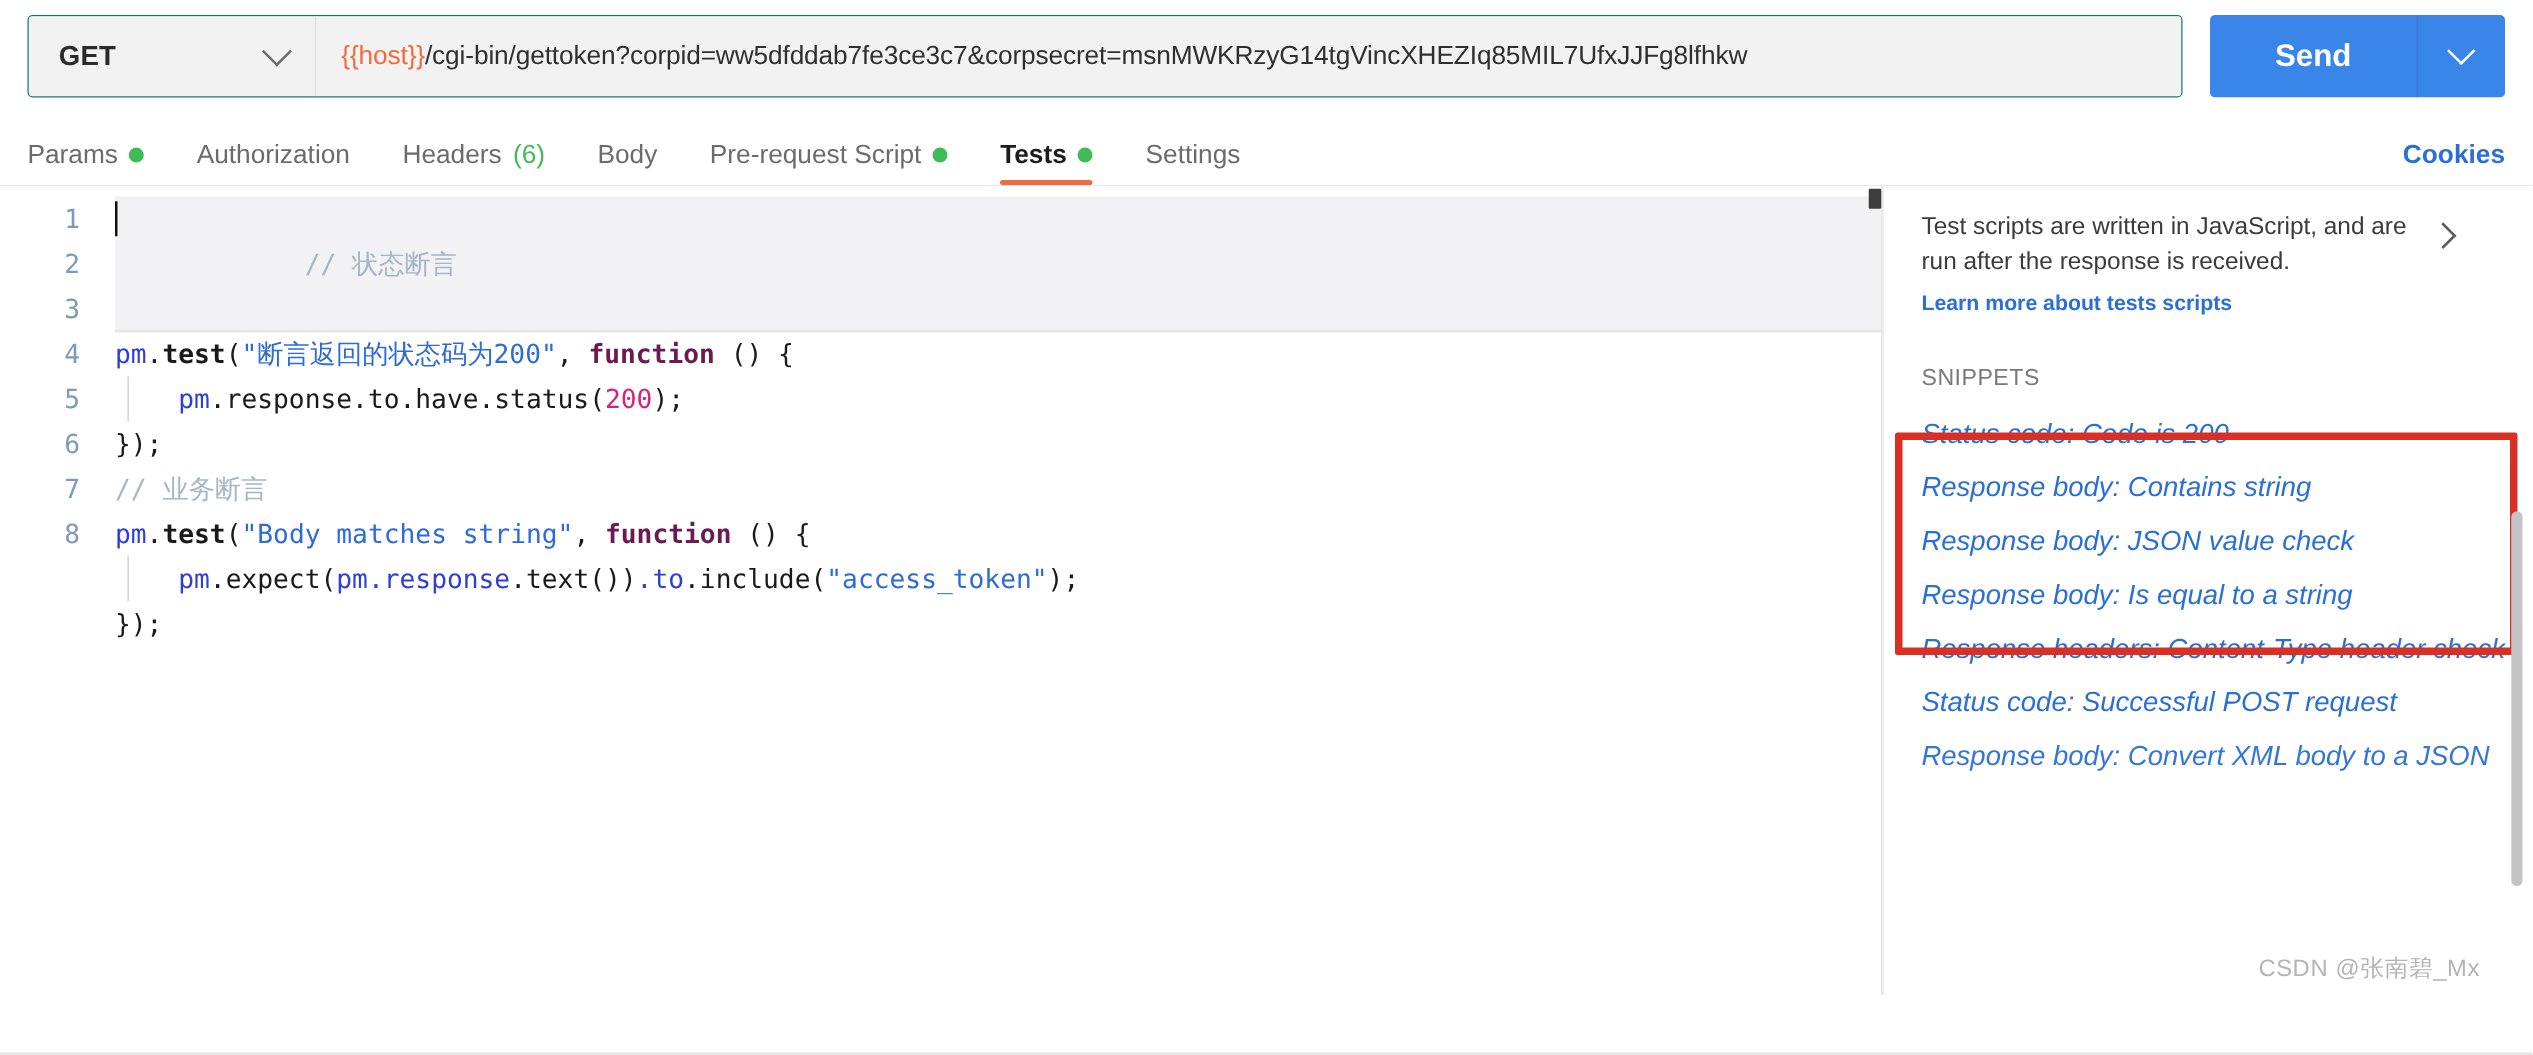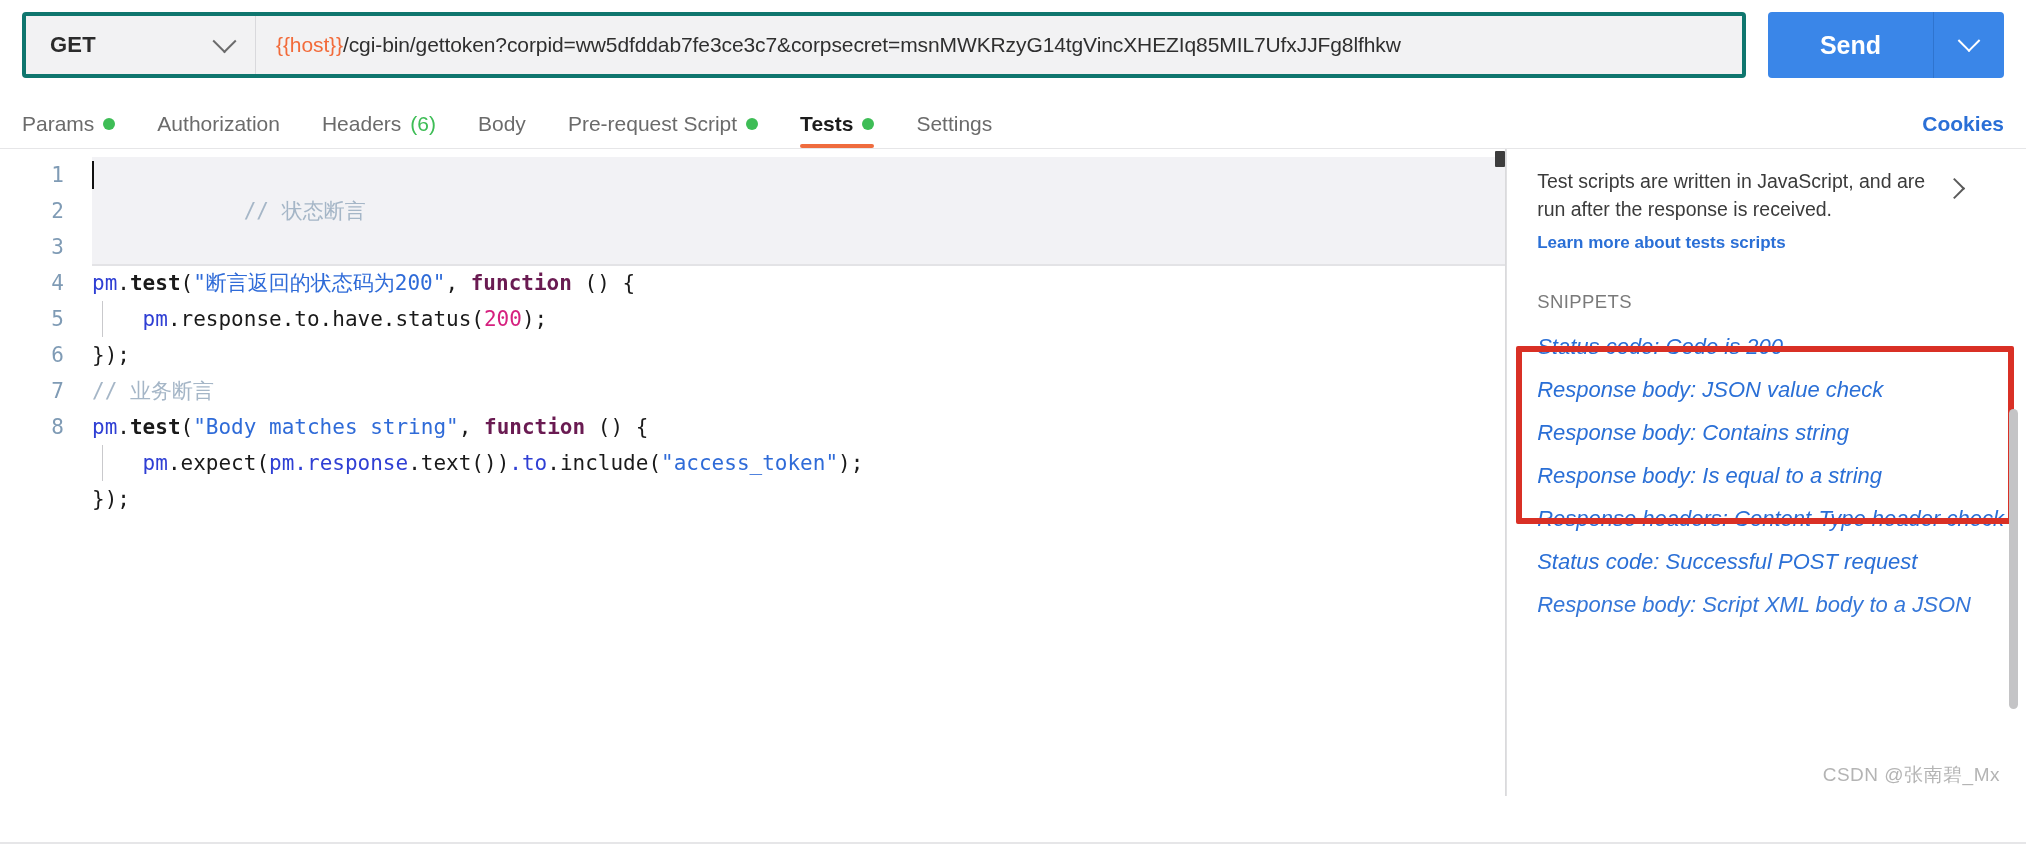--- a/index.html
+++ b/index.html
@@ -18,21 +18,21 @@
   .url-row {
     display: flex;
     align-items: stretch;
     padding: 12px 22px 0 22px;
     height: 92px;
   }
   .url-box {
     flex: 1 1 auto;
     display: flex;
     height: 66px;
-    border: 4px solid #0f766e;
+    border: 1px solid #0f766e;
     border-radius: 4px;
     background: #f2f2f3;
     overflow: hidden;
   }
   .method-select {
     width: 230px;
     display: flex;
     align-items: center;
     justify-content: space-between;
     padding: 0 22px 0 24px;
@@ -308,21 +308,21 @@
     right: 8px;
     top: 260px;
     width: 9px;
     height: 300px;
     background: #c4c4c6;
     border-radius: 5px;
     z-index: 22;
   }
   .watermark {
     position: absolute;
-    right: 26px;
+    right: 42px;
     bottom: 8px;
     font-size: 19px;
     color: #b4b4b4;
     letter-spacing: .5px;
     z-index: 30;
     pointer-events: none;
   }
   .bottom-edge {
     position: absolute;
     left: 0; bottom: 0;
@@ -428,26 +428,26 @@
       <div class="side-intro">
         <div class="side-intro-text">Test scripts are written in JavaScript, and are run after the response is received.</div>
         <div class="side-chevron"></div>
       </div>
       <a class="learn-link">Learn more about tests scripts</a>
 
       <div class="snippets-label">SNIPPETS</div>
 
       <div class="snip-list">
         <div class="snip">Status code: Code is 200</div>
+        <div class="snip">Response body: Contains string</div>
         <div class="snip">Response body: JSON value check</div>
-        <div class="snip">Response body: Contains string</div>
         <div class="snip">Response body: Is equal to a string</div>
         <div class="snip">Response headers: Content-Type header check</div>
         <div class="snip">Status code: Successful POST request</div>
-        <div class="snip partial">Response body: Script XML body to a JSON</div>
+        <div class="snip partial">Response body: Convert XML body to a JSON</div>
       </div>
 
       <div class="side-scroll"></div>
       <div class="watermark">CSDN @张南碧_Mx</div>
     </div>
 
   </div>
 
   <div class="red-box"></div>
   <div class="bottom-edge"></div>

